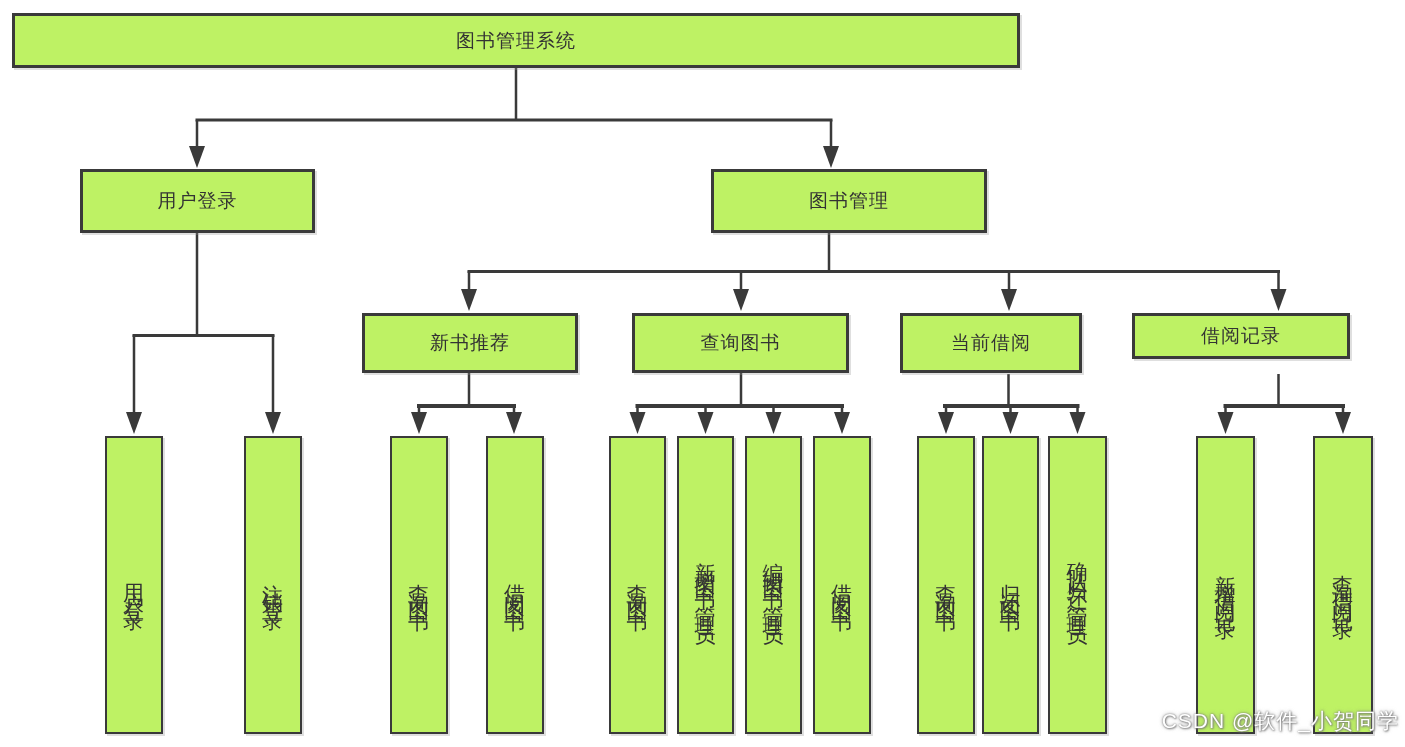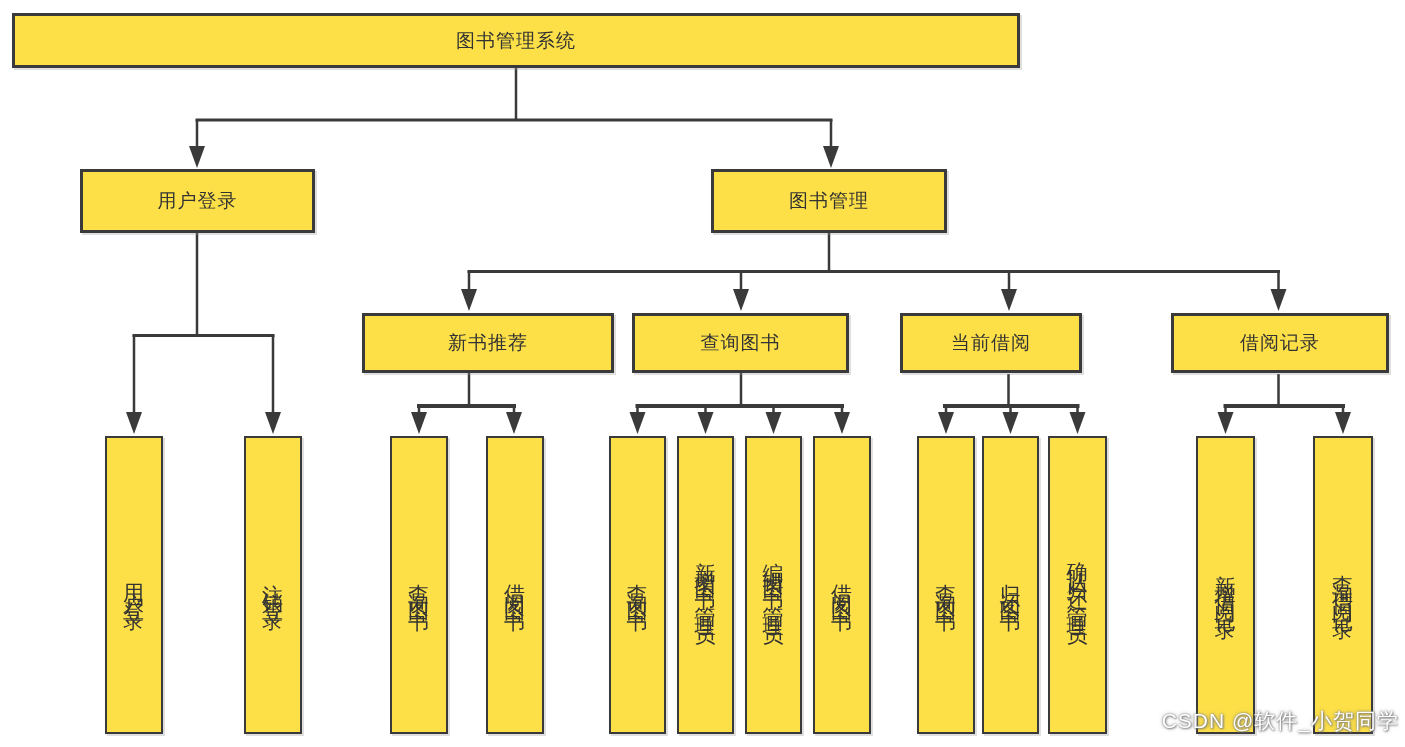--- a/index.html
+++ b/index.html
@@ -13,21 +13,21 @@
   }
   svg.links {
     position: absolute;
     left: 0; top: 0;
     width: 1405px; height: 747px;
     color: var(--line, #3a3a3a);
   }
   .node {
     position: absolute;
     box-sizing: border-box;
-    background: #fde047;
+    background: #bef264;
     border: 3px solid var(--line, #3a3a3a);
     color: var(--text, #333333);
     display: flex;
     align-items: center;
     justify-content: center;
     box-shadow: 2px 2px 0 rgba(150,150,150,0.30);
   }
   .hbox { font-size: 19px; letter-spacing: 1px; }
   .vbox {
     font-size: 21px;
@@ -112,26 +112,26 @@
       <polygon points="1002.5,412 1018.5,412 1010.5,434"></polygon>
       <polygon points="1069.5,412 1085.5,412 1077.5,434"></polygon>
       <polygon points="1217.5,412 1233.5,412 1225.5,434"></polygon>
       <polygon points="1335,412 1351,412 1343,434"></polygon>
     </g>
   </svg>
 
   <div class="node hbox" style="left:12px; top:13px; width:1008px; height:55px;">图书管理系统</div>
 
   <div class="node hbox" style="left:80px; top:169px; width:235px; height:64px;">用户登录</div>
-  <div class="node hbox" style="left:711px; top:169px; width:236px; height:64px;">图书管理</div>
+  <div class="node hbox" style="left:711px; top:169px; width:276px; height:64px;">图书管理</div>
 
-  <div class="node hbox" style="left:362px; top:313px; width:252px; height:60px;">新书推荐</div>
+  <div class="node hbox" style="left:362px; top:313px; width:216px; height:60px;">新书推荐</div>
   <div class="node hbox" style="left:632px; top:313px; width:217px; height:60px;">查询图书</div>
   <div class="node hbox" style="left:900px; top:313px; width:182px; height:60px;">当前借阅</div>
-  <div class="node hbox" style="left:1171px; top:313px; width:218px; height:60px;">借阅记录</div>
+  <div class="node hbox" style="left:1132px; top:313px; width:218px; height:46px;">借阅记录</div>
 
   <div class="node vbox" style="left:105px; top:436px; width:58px; height:298px;">用户登录</div>
   <div class="node vbox" style="left:244px; top:436px; width:58px; height:298px;">注销登录</div>
 
   <div class="node vbox" style="left:390px; top:436px; width:58px; height:298px;">查询图书</div>
   <div class="node vbox" style="left:486px; top:436px; width:58px; height:298px;">借阅图书</div>
 
   <div class="node vbox" style="left:609px; top:436px; width:57px; height:298px;">查询图书</div>
   <div class="node vbox" style="left:677px; top:436px; width:57px; height:298px;">新增图书（管理员）</div>
   <div class="node vbox" style="left:745px; top:436px; width:57px; height:298px;">编辑图书（管理员）</div>

